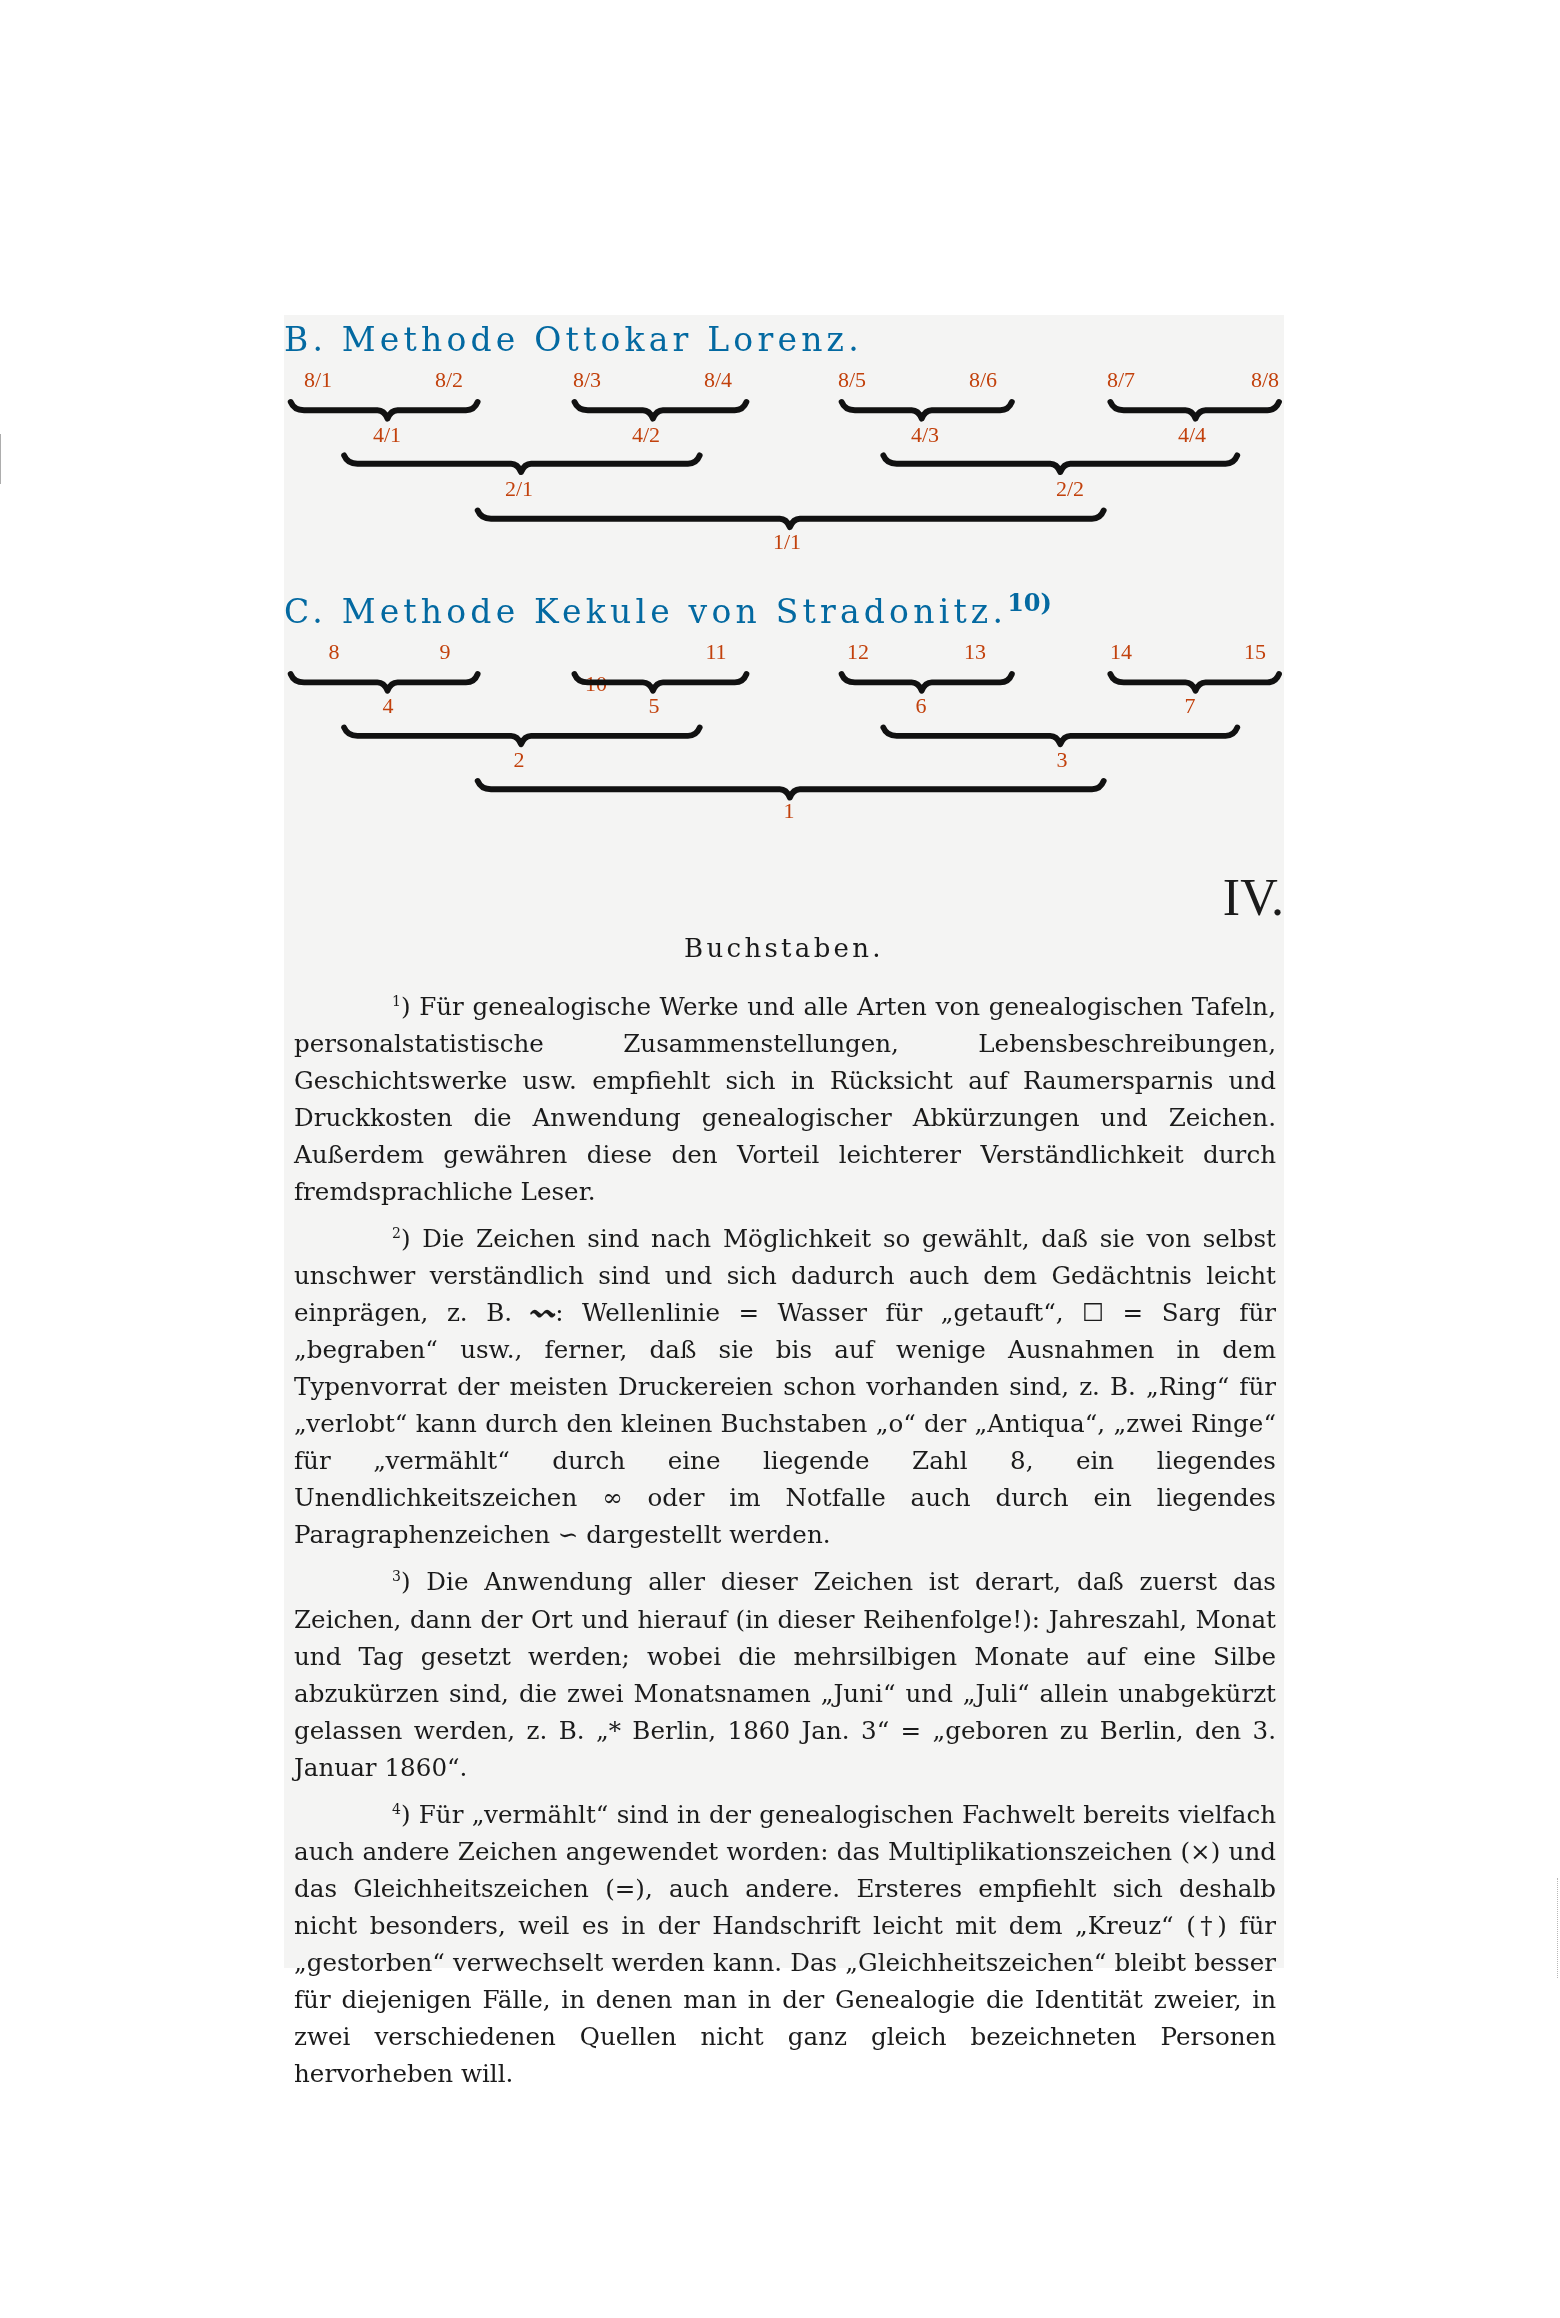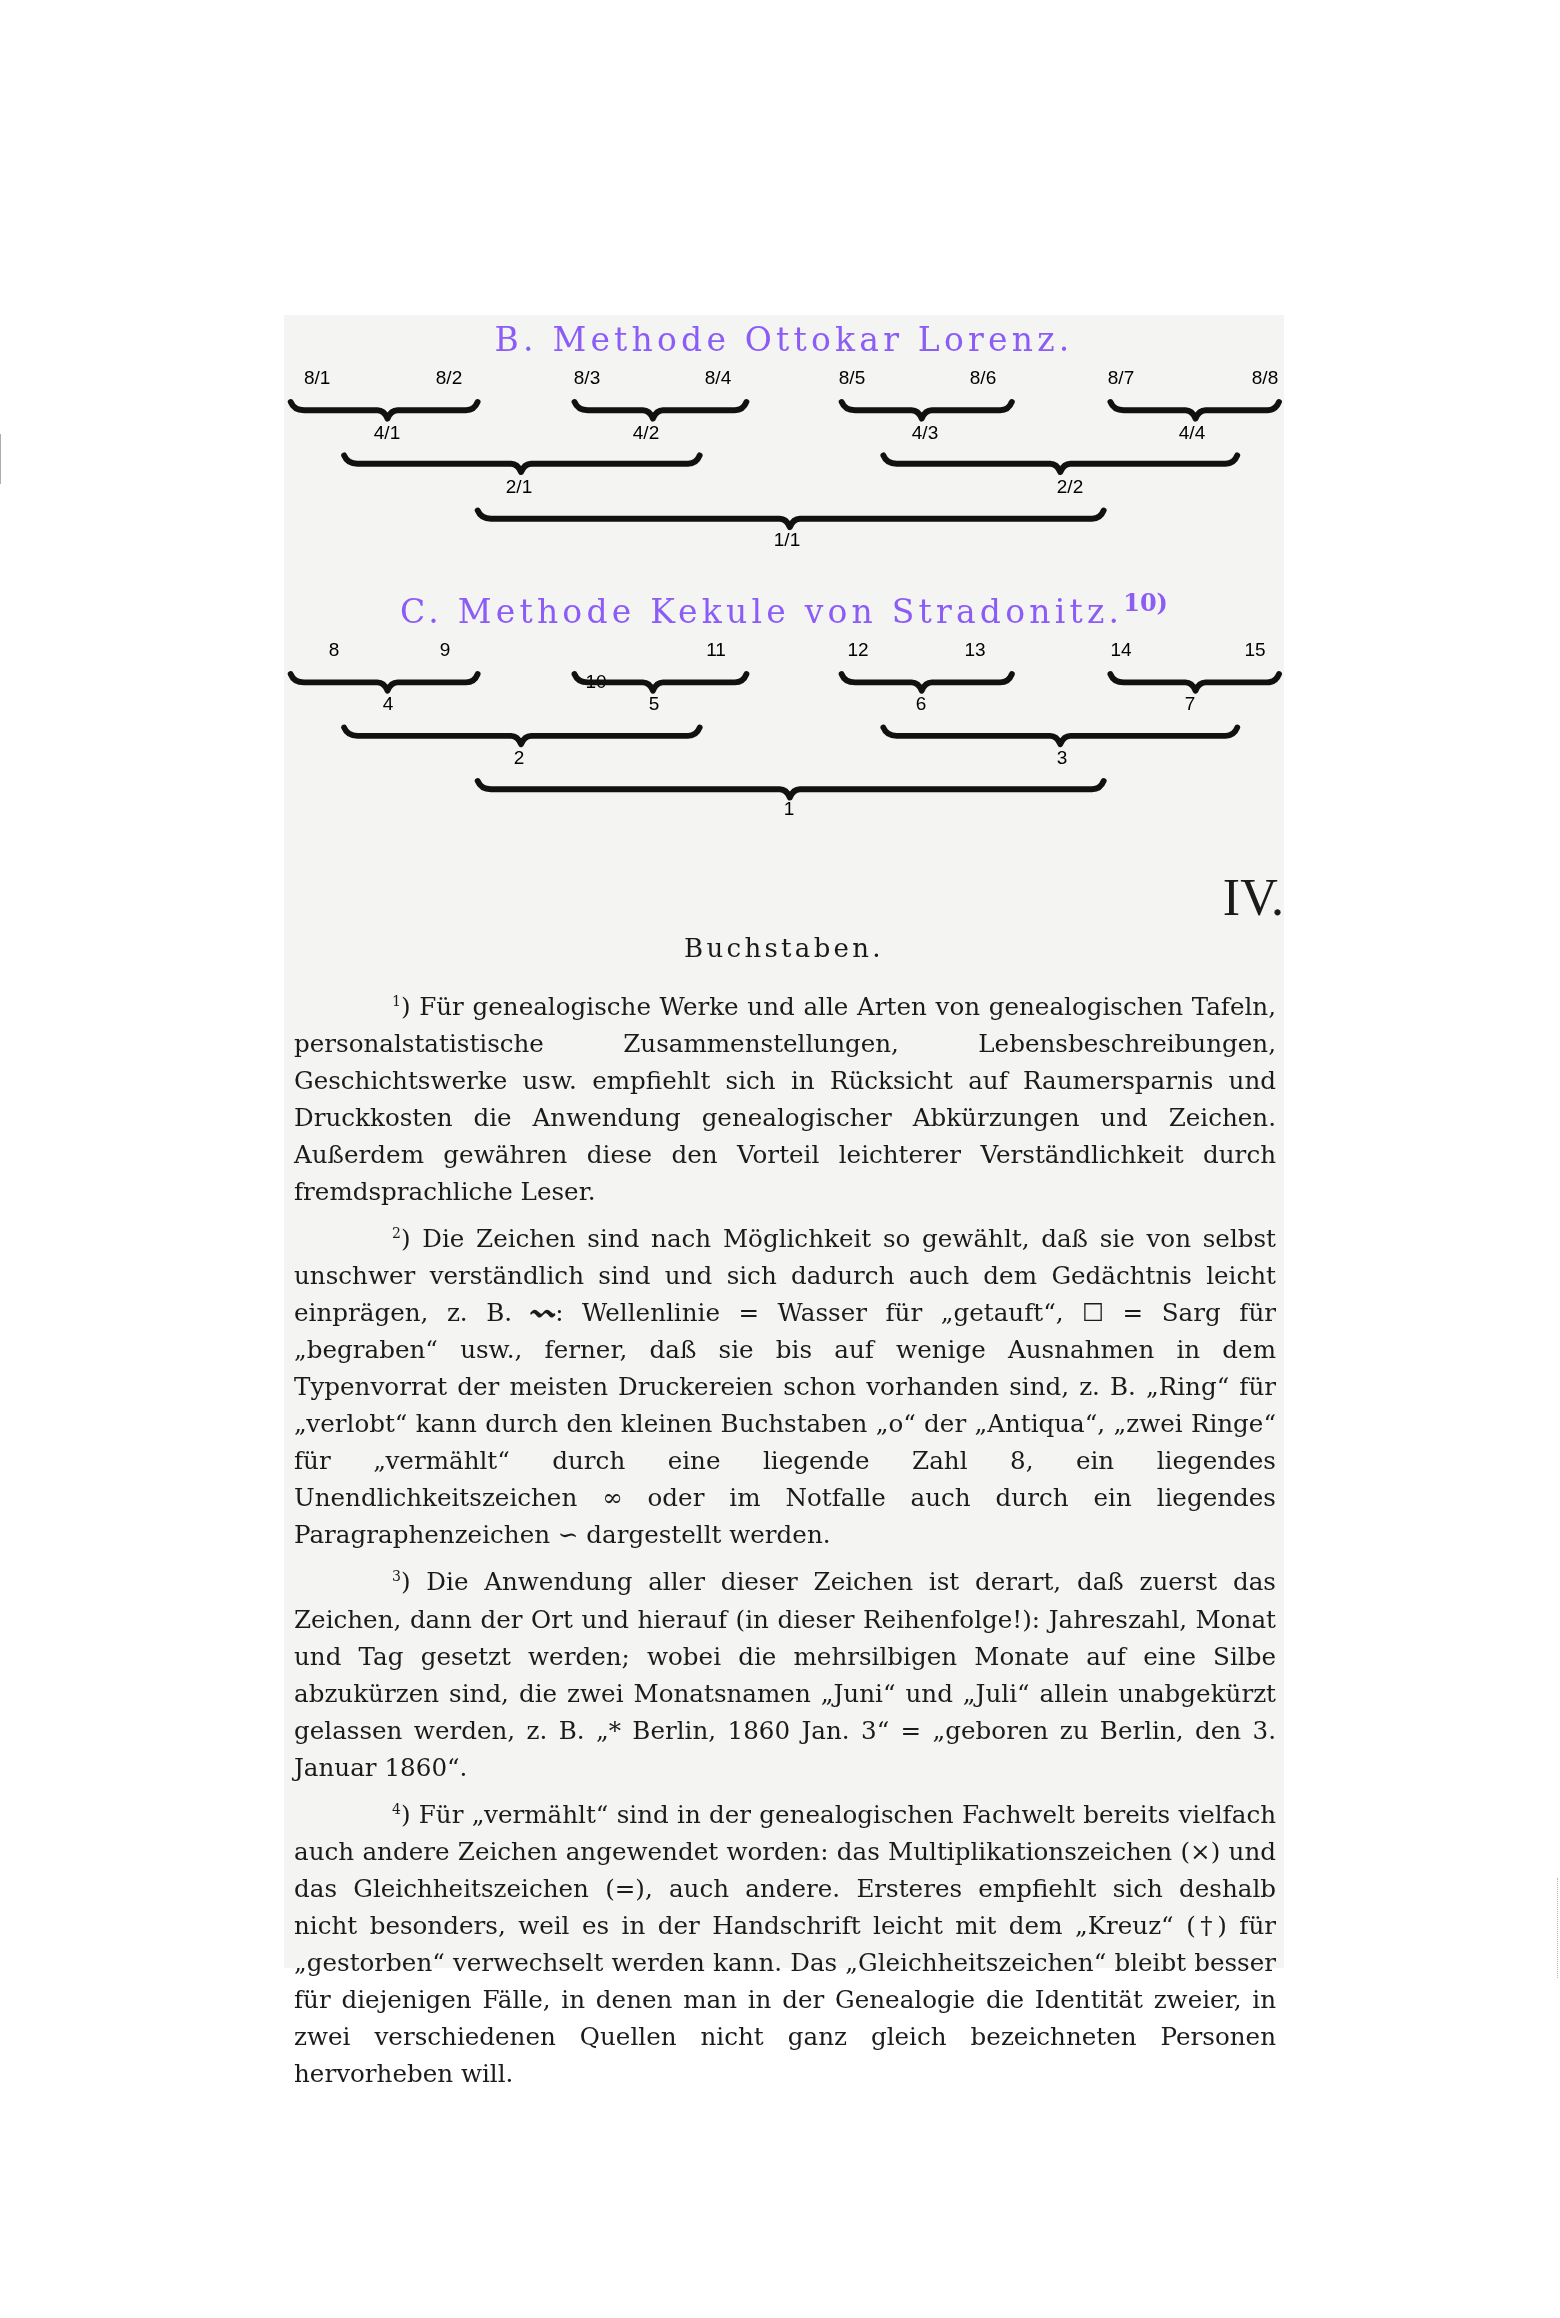--- a/index.html
+++ b/index.html
@@ -15,28 +15,28 @@
   }
   .edge-right {
     position:absolute; right:3.3px; top:1878px; width:0; height:100px;
     border-right:1.7px dotted #999; opacity:.7;
   }
   .page {
     position:absolute; left:284px; top:315px; width:1000px; height:1653px;
     background:#f4f4f3;
   }
   .heading {
-    position:absolute; left:0; width:100%; text-align:center;
+    position:absolute; left:0; width:100%; text-align:left;
     font-family:"DejaVu Serif", serif; font-size:33px; letter-spacing:4.2px;
-    color:#8b5cf6;
+    color:#0369a1;
   }
   .heading sup { font-size:24px; letter-spacing:0;font-weight:bold; }
   .lbl {
-    position:absolute; font-family:Liberation Sans, sans-serif; font-size:19px;
-    transform:translateX(-50%); white-space:nowrap; color:#000000;
+    position:absolute; font-family:Liberation Serif, serif; font-size:22px;
+    transform:translateX(-50%); white-space:nowrap; color:#c2410c;
   }
   svg.braces { position:absolute; left:0; top:0; width:1000px; height:1653px; overflow:visible; }
   svg.braces path { fill:none; stroke:#111; stroke-width:7; stroke-linecap:round; stroke-linejoin:round; }
   .roman {
     position:absolute; left:0; width:100%; top:553px; text-align:right;
     font-family:"Liberation Serif", serif; font-size:52px; color:#1b1b1b;
   }
   .subhead {
     position:absolute; left:0; width:100%; top:618px; text-align:center;
     font-family:"DejaVu Serif", serif; font-size:26px; letter-spacing:3.3px;

